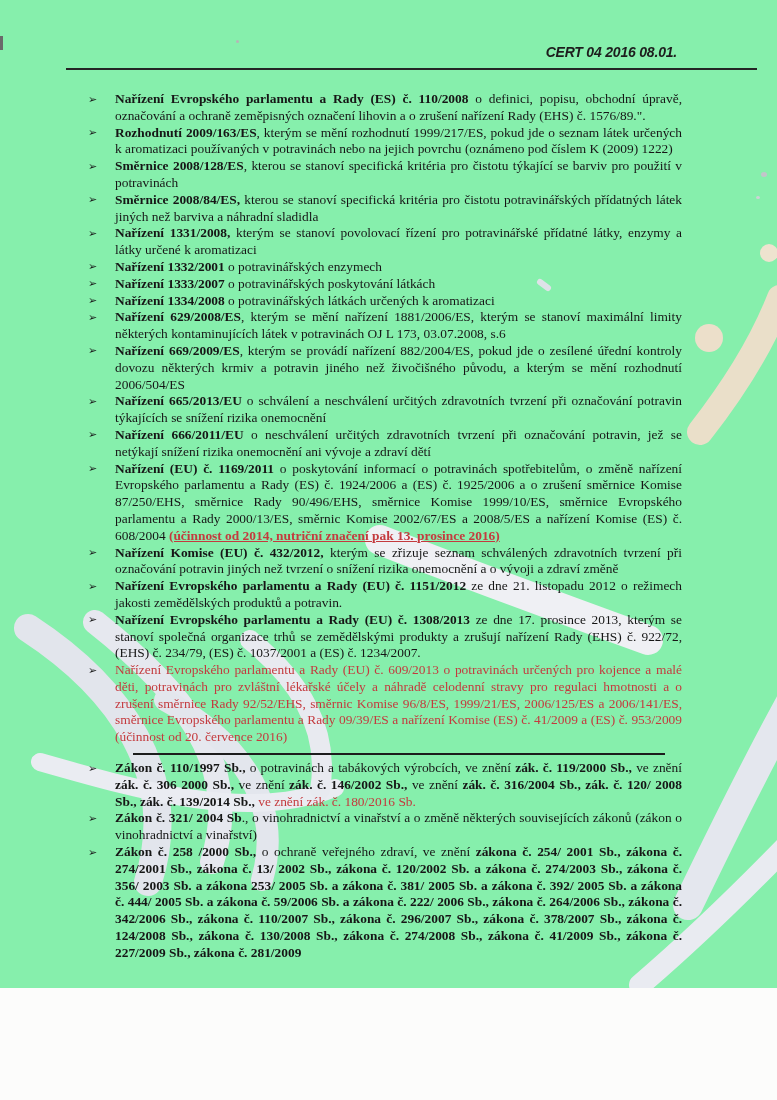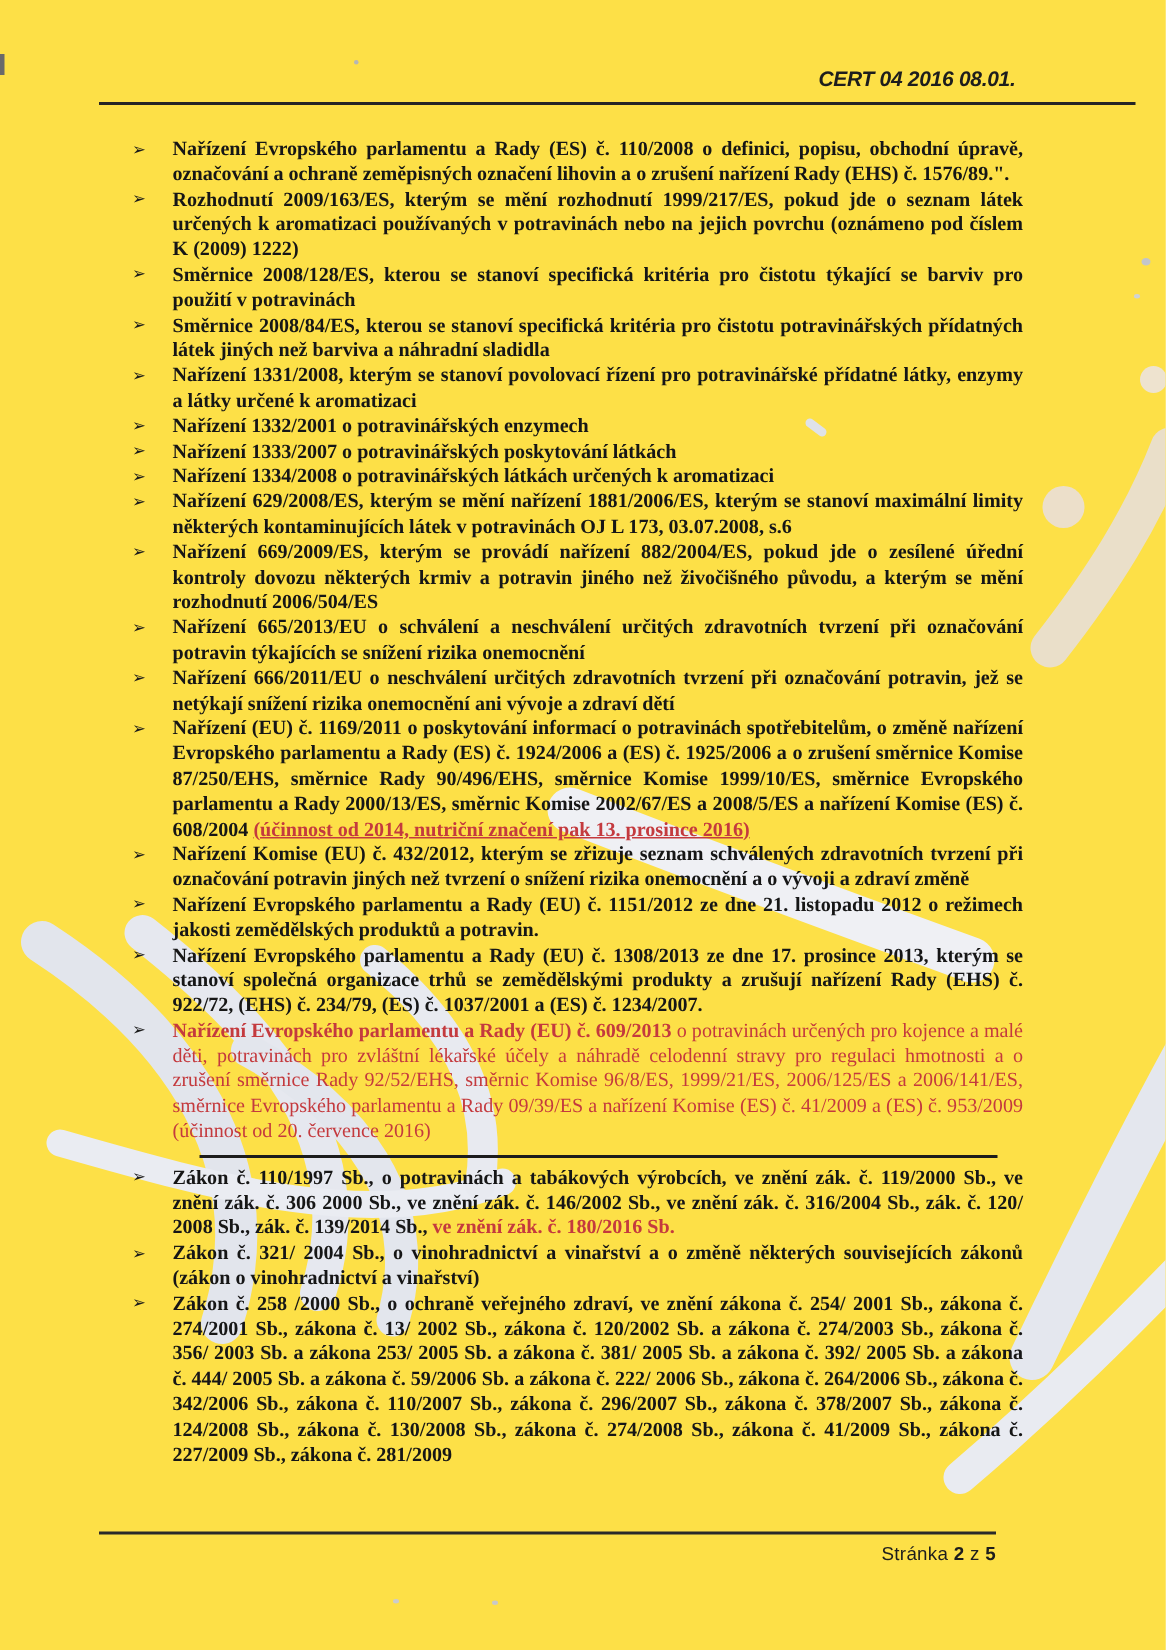--- a/index.html
+++ b/index.html
@@ -1,34 +1,34 @@
 <!DOCTYPE html>
 <html><head>
 <meta charset="utf-8">
 <style>
   html,body{margin:0;padding:0;}
   body{background:#fcfcfb;width:777px;height:1100px;overflow:hidden;}
-  .page{position:relative;width:777px;height:1100px;background:#fde047;
+  .page{position:relative;width:777px;height:988px;background:#86efac;
         font-family:"Liberation Serif",serif;color:#161616;overflow:hidden;}
   .wm{position:absolute;left:0;top:0;z-index:0;pointer-events:none;}
   .layer{position:relative;z-index:1;}
 
   .doc-code{position:absolute;top:44px;right:100px;
     font-family:"Liberation Sans",sans-serif;font-style:italic;font-weight:bold;
     font-size:14px;letter-spacing:-0.2px;color:#1d1d1d;}
   .header-rule{position:absolute;top:68px;left:66px;width:691px;height:2px;background:#252525;}
 
   .content{position:absolute;top:91px;left:0;right:0;}
   ul.reg-list{list-style:none;margin:0;padding:0 95px 0 115px;}
   ul.reg-list li{position:relative;text-align:justify;font-size:13.4px;line-height:16.8px;}
   .bullet{position:absolute;left:-27px;top:0.5px;font-family:"DejaVu Sans",sans-serif;
           font-size:11px;color:#1a1a1a;font-weight:normal;}
   .seg-b{font-weight:bold;}
-  .seg-n{font-weight:bold;}
-  .seg-rb{font-weight:bold;color:#c43a3e;}
+  .seg-n{font-weight:normal;}
+  .seg-rb{font-weight:normal;color:#c43a3e;}
   .seg-rn{font-weight:normal;color:#c43a3e;}
   .seg-rbu{font-weight:bold;color:#c43a3e;text-decoration:underline;}
 
   .section-divider{height:2px;background:#1c1c1c;margin:7px 112px 5px 133px;}
 
   .footer-rule{position:absolute;top:1021px;left:66px;width:598px;height:2px;background:#2a2a2a;}
   .footer{position:absolute;top:1029px;left:66px;width:598px;text-align:right;
     font-family:"Liberation Sans",sans-serif;font-size:12.5px;color:#1d1d1d;letter-spacing:0.2px;}
   .footer .num{font-weight:bold;}
 

